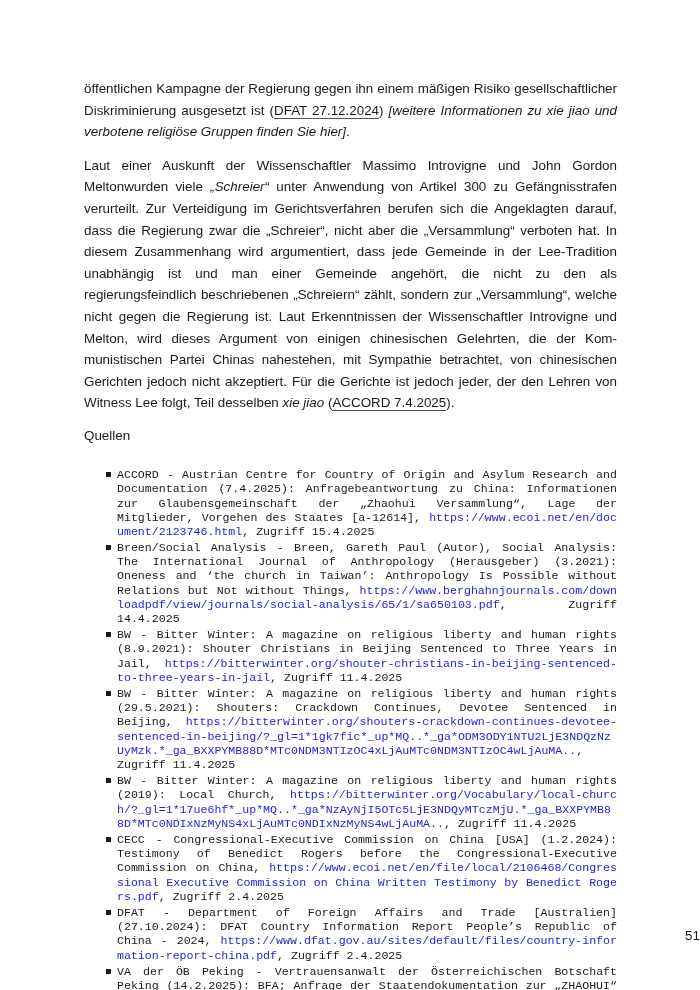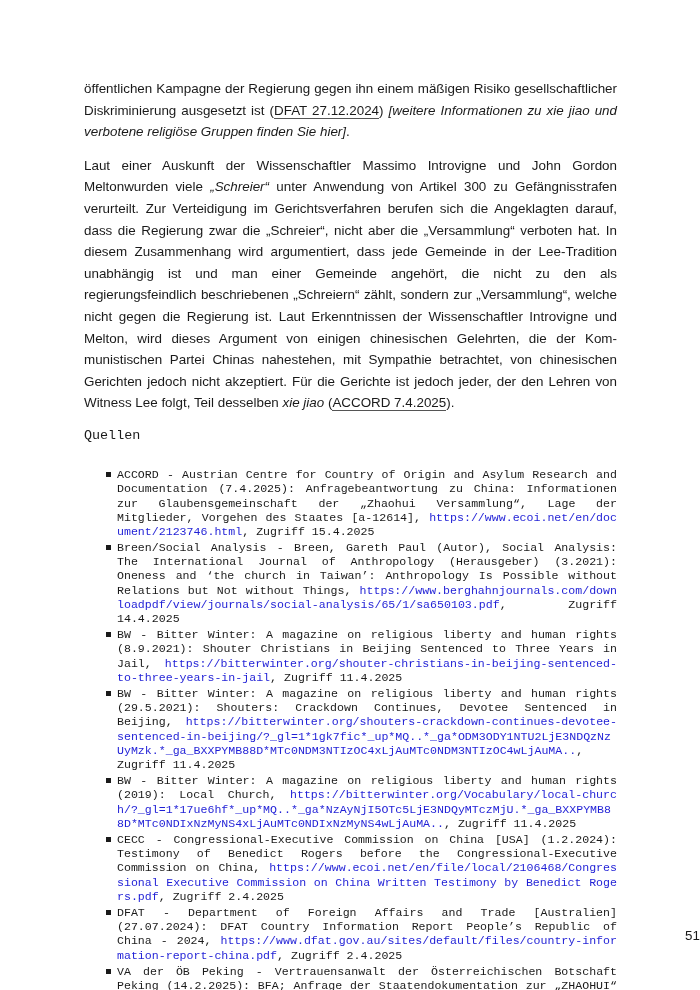--- a/index.html
+++ b/index.html
@@ -31,21 +31,20 @@
     .cite {
       border-bottom: 1px solid #555;
       text-decoration: none;
       color: #1a1a1a;
     }
     .italic { font-style: italic; }
     .quellen-heading {
       font-size: 13.4px;
       line-height: 20px;
       margin: 0 0 22px 0;
-      font-family: Liberation Mono, monospace;
     }
     .src-list {
       list-style: none;
       margin: 0;
       padding: 0 0 0 22px;
     }
     .src-item {
       position: relative;
       font-size: 11.6px;
       line-height: 14.3px;
@@ -93,19 +92,19 @@
 
   <p class="quellen-heading">Quellen</p>
 
   <ul class="src-list">
     <li class="src-item"><span class="bullet"></span><span class="txt">ACCORD - Austrian Centre for Country of Origin and Asylum Research and Documentation (7.4.2025): Anfragebeantwortung zu China: Informationen zur Glaubensgemeinschaft der „Zhaohui Versammlung“, Lage der Mitglieder, Vorgehen des Staates [a-12614], </span><a class="link">https://www.ecoi.net/en/document/2123746.html</a><span class="txt">, Zugriff 15.4.2025</span></li>
     <li class="src-item"><span class="bullet"></span><span class="txt">Breen/Social Analysis - Breen, Gareth Paul (Autor), Social Analysis: The International Journal of Anthropology (Herausgeber) (3.2021): Oneness and ‘the church in Taiwan’: Anthropology Is Possible without Relations but Not without Things, </span><a class="link">https://www.berghahnjournals.com/downloadpdf/view/journals/social-analysis/65/1/sa650103.pdf</a><span class="txt">, Zugriff 14.4.2025</span></li>
     <li class="src-item"><span class="bullet"></span><span class="txt">BW - Bitter Winter: A magazine on religious liberty and human rights (8.9.2021): Shouter Christians in Beijing Sentenced to Three Years in Jail, </span><a class="link">https://bitterwinter.org/shouter-christians-in-beijing-sentenced-to-three-years-in-jail</a><span class="txt">, Zugriff 11.4.2025</span></li>
     <li class="src-item"><span class="bullet"></span><span class="txt">BW - Bitter Winter: A magazine on religious liberty and human rights (29.5.2021): Shouters: Crack­down Continues, Devotee Sentenced in Beijing, </span><a class="link">https://bitterwinter.org/shouters-crackdown-continues-devotee-sentenced-in-beijing/?_gl=1*1gk7fic*_up*MQ..*_ga*ODM3ODY1NTU2LjE3NDQzNzUyMzk.*_ga_BXXPYMB88D*MTc0NDM3NTIzOC4xLjAuMTc0NDM3NTIzOC4wLjAuMA..</a><span class="txt">, Zugriff 11.4.2025</span></li>
     <li class="src-item"><span class="bullet"></span><span class="txt">BW - Bitter Winter: A magazine on religious liberty and human rights (2019): Local Church, </span><a class="link">https://bitterwinter.org/Vocabulary/local-church/?_gl=1*17ue6hf*_up*MQ..*_ga*NzAyNjI5OTc5LjE3NDQyMTczMjU.*_ga_BXXPYMB88D*MTc0NDIxNzMyNS4xLjAuMTc0NDIxNzMyNS4wLjAuMA..</a><span class="txt">, Zugriff 11.4.2025</span></li>
     <li class="src-item"><span class="bullet"></span><span class="txt">CECC - Congressional-Executive Commission on China [USA] (1.2.2024): Testimony of Benedict Rogers before the Congressional-Executive Commission on China, </span><a class="link">https://www.ecoi.net/en/file/local/2106468/Congressional Executive Commission on China Written Testimony by Benedict Rogers.pdf</a><span class="txt">, Zugriff 2.4.2025</span></li>
-    <li class="src-item"><span class="bullet"></span><span class="txt">DFAT - Department of Foreign Affairs and Trade [Australien] (27.07.2024): DFAT Country Information Report People’s Republic of China - 2024, </span><a class="link">https://www.dfat.gov.au/sites/default/files/country-information-report-china.pdf</a><span class="txt">, Zugriff 2.4.2025</span></li>
+    <li class="src-item"><span class="bullet"></span><span class="txt">DFAT - Department of Foreign Affairs and Trade [Australien] (27.10.2024): DFAT Country Information Report People’s Republic of China - 2024, </span><a class="link">https://www.dfat.gov.au/sites/default/files/country-information-report-china.pdf</a><span class="txt">, Zugriff 2.4.2025</span></li>
     <li class="src-item"><span class="bullet"></span><span class="txt">VA der ÖB Peking - Vertrauensanwalt der Österreichischen Botschaft Peking (14.2.2025): BFA; Anfrage der Staatendokumentation zur „ZHAOHUI“ (Hauskirche) und Kirche des allmächtigen Gottes in China</span></li>
     <li class="src-item"><span class="bullet"></span><span class="txt">Yang - Fenggang Yang (2018): Chapter 7 The Black Market: Illegal Religions. In Yang, F. (Hg.): Atlas of Religion in China: Social and Geographical Contexts. Brill: S. 60-69, </span><a class="link">https://brill.com/downloadpdf/display/book/9789004369900/BP000015.pdf</a><span class="txt">, Zugriff 15.4.2025</span></li>
   </ul>
 </div>
 
 <div class="page-number">51</div>
 
 </body></html>

